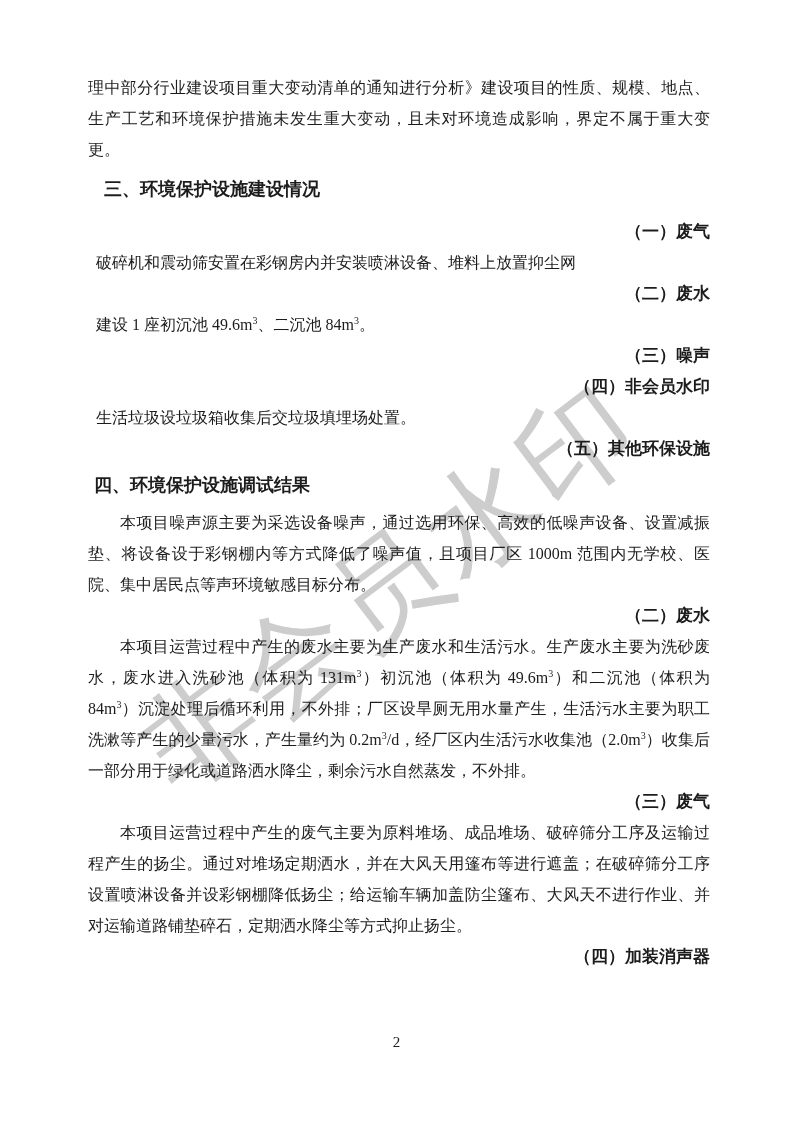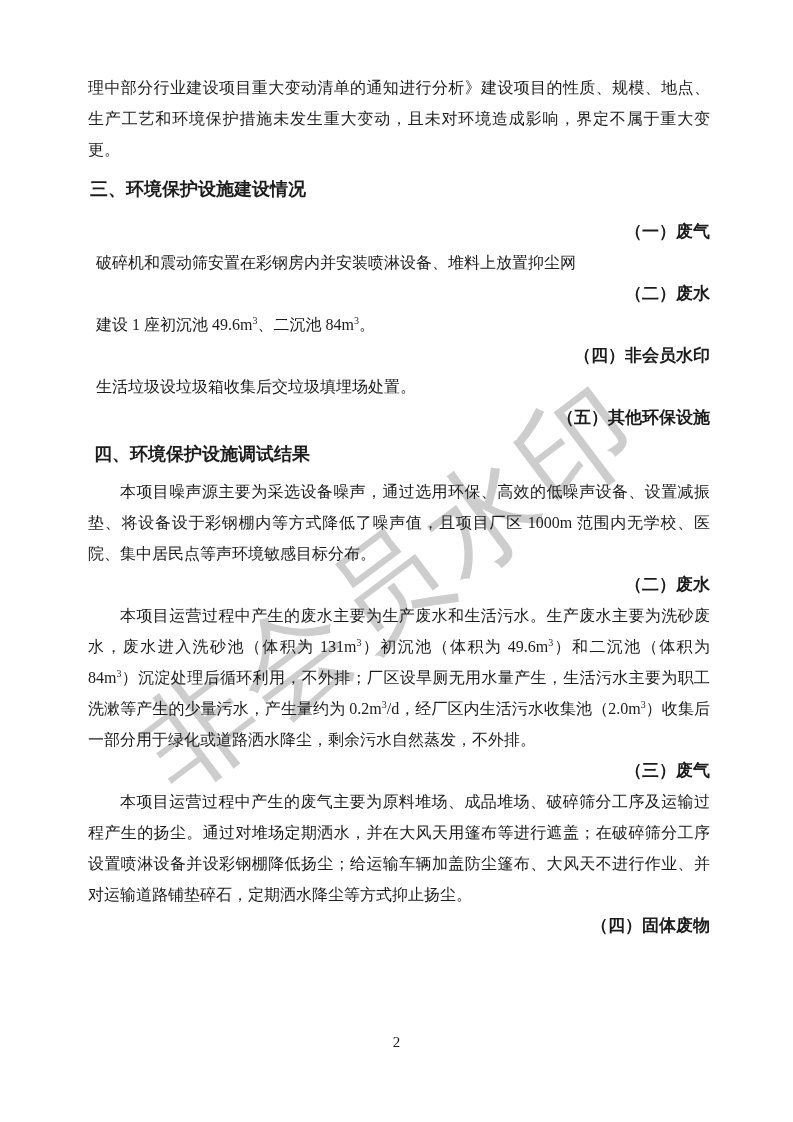--- a/index.html
+++ b/index.html
@@ -43,21 +43,21 @@
     text-align: justify;
     text-justify: inter-ideograph;
   }
   .para.first-indent { text-indent: 32px; }
   .sec-title {
     font-weight: bold;
     font-size: 18px;
     line-height: 31px;
     margin: 6px;
   }
-  .sec-title.spaced { margin: 9px 0 11px 2px; }
+  .sec-title.spaced { margin: 9px 0 11px 16px; }
   .sub-heading {
     font-weight: bold;
     font-size: 17px;
     line-height: 31px;
     padding-left: 26px;
     margin: 0;
     text-align: right;
   }
   .item-body { text-align: justify; text-justify: inter-ideograph; }
   .ind-1 { padding-left: 8px; }
@@ -91,35 +91,36 @@
     <p class="para">理中部分行业建设项目重大变动清单的通知进行分析》建设项目的性质、规模、地点、生产工艺和环境保护措施未发生重大变动，且未对环境造成影响，界定不属于重大变更。</p>
 
     <h2 class="sec-title spaced">三、环境保护设施建设情况</h2>
 
     <h3 class="sub-heading">（一）废气</h3>
     <p class="item-body ind-1">破碎机和震动筛安置在彩钢房内并安装喷淋设备、堆料上放置抑尘网</p>
 
     <h3 class="sub-heading">（二）废水</h3>
     <p class="item-body ind-1">建设 1 座初沉池 49.6m<sup>3</sup>、二沉池 84m<sup>3</sup>。</p>
 
+    <h3 class="sub-heading">（三）噪声</h3>
 
     <h3 class="sub-heading">（四）非会员水印</h3>
     <p class="item-body ind-1">生活垃圾设垃圾箱收集后交垃圾填埋场处置。</p>
 
     <h3 class="sub-heading">（五）其他环保设施</h3>
 
     <h2 class="sec-title">四、环境保护设施调试结果</h2>
 
     <p class="para first-indent">本项目噪声源主要为采选设备噪声，通过选用环保、高效的低噪声设备、设置减振垫、将设备设于彩钢棚内等方式降低了噪声值，且项目厂区 1000m 范围内无学校、医院、集中居民点等声环境敏感目标分布。</p>
 
     <h3 class="sub-heading">（二）废水</h3>
     <p class="para first-indent">本项目运营过程中产生的废水主要为生产废水和生活污水。生产废水主要为洗砂废水，废水进入洗砂池（体积为 131m<sup>3</sup>）初沉池（体积为 49.6m<sup>3</sup>）和二沉池（体积为 84m<sup>3</sup>）沉淀处理后循环利用，不外排；厂区设旱厕无用水量产生，生活污水主要为职工洗漱等产生的少量污水，产生量约为 0.2m<sup>3</sup>/d，经厂区内生活污水收集池（2.0m<sup>3</sup>）收集后一部分用于绿化或道路洒水降尘，剩余污水自然蒸发，不外排。</p>
 
     <h3 class="sub-heading">（三）废气</h3>
     <p class="para first-indent">本项目运营过程中产生的废气主要为原料堆场、成品堆场、破碎筛分工序及运输过程产生的扬尘。通过对堆场定期洒水，并在大风天用篷布等进行遮盖；在破碎筛分工序设置喷淋设备并设彩钢棚降低扬尘；给运输车辆加盖防尘篷布、大风天不进行作业、并对运输道路铺垫碎石，定期洒水降尘等方式抑止扬尘。</p>
 
-    <h3 class="sub-heading">（四）固体废物</h3>
+    <h3 class="sub-heading">（四）加装消声器</h3>
 
   </div>
 
   <div class="page-number">2</div>
 
 </div>
 
 </body></html>

